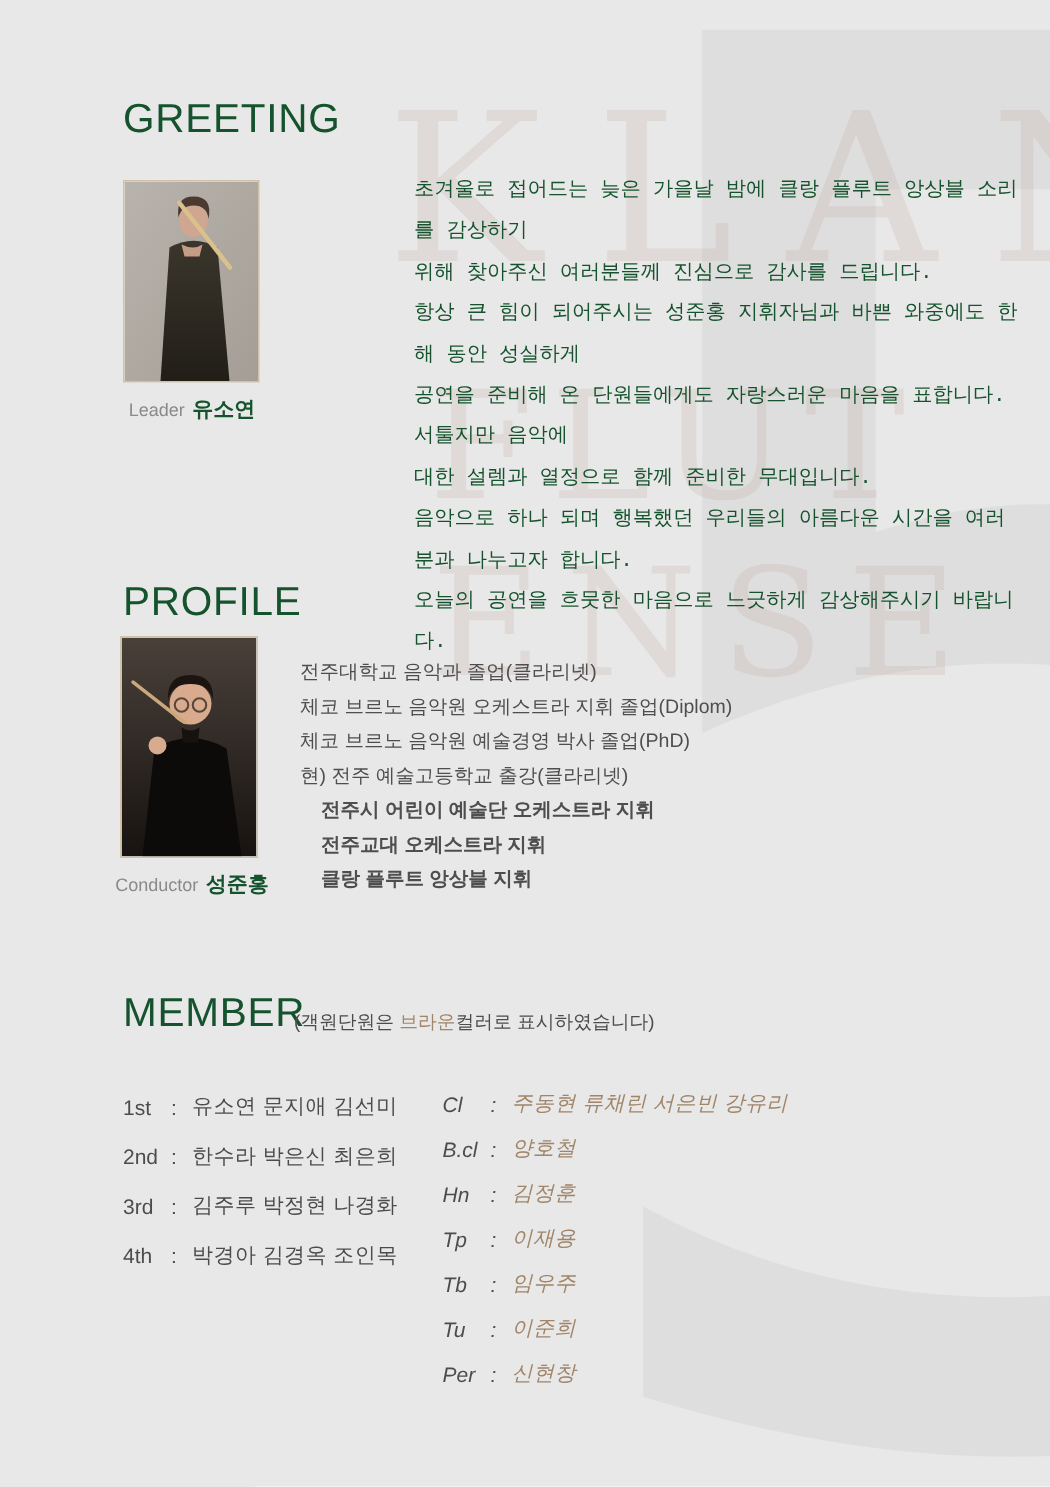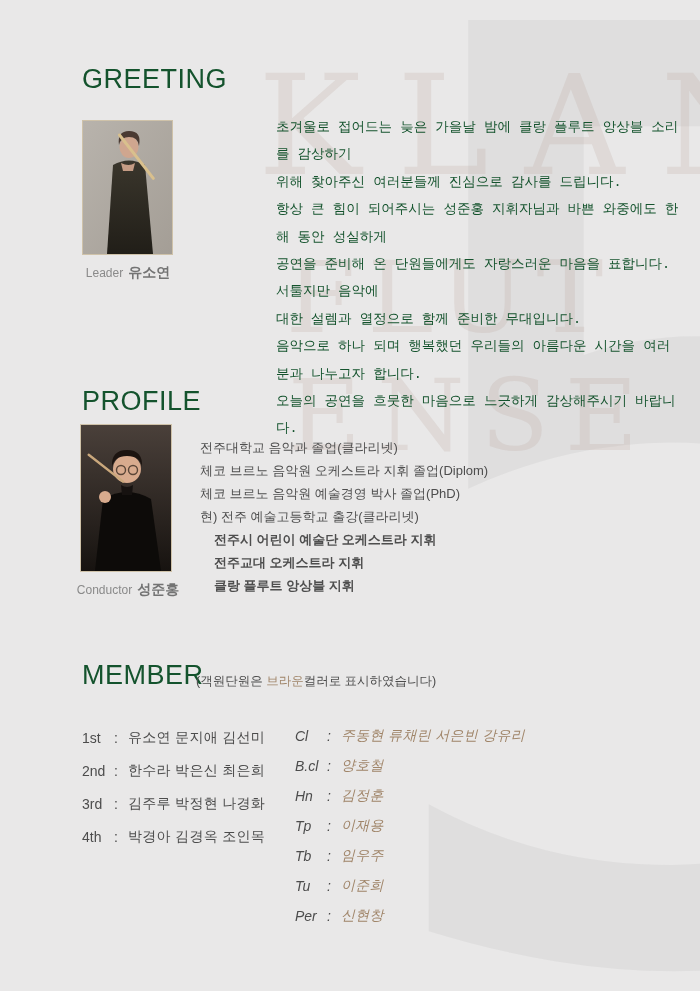--- a/index.html
+++ b/index.html
@@ -24,21 +24,21 @@
 
   
   .photo{position:absolute;border:1px solid #cfc2a9;box-sizing:border-box;overflow:hidden;}
   .photo-leader{left:82px;top:120px;width:91px;height:135px;}
   .photo-conductor{left:80px;top:424px;width:92px;height:148px;}
   .photo svg{display:block;}
 
   .caption{position:absolute;text-align:center;font-size:12px;color:#8a8a8a;white-space:nowrap;}
   .cap-leader{left:72px;top:264px;width:112px;}
   .cap-conductor{left:68px;top:581px;width:120px;}
-  .caption b{color:#737373;font-size:14px;font-weight:700;margin-left:5px;}
+  .caption b{color:#14532d;font-size:14px;font-weight:700;margin-left:5px;}
 
   
   .greet-text{position:absolute;left:276px;top:114px;width:406px;font-size:13.5px;
       line-height:27.4px;color:#14532d;font-family:Liberation Mono, monospace;}
   .prof-text{position:absolute;left:200px;top:436px;width:420px;font-size:13px;
       line-height:23px;color:#4e4e4e;}
   .prof-text .indent{padding-left:14px;font-weight:bold;}
 
   
   .member-note{position:absolute;left:196px;top:673px;font-size:12.5px;color:#4c4c4c;}

